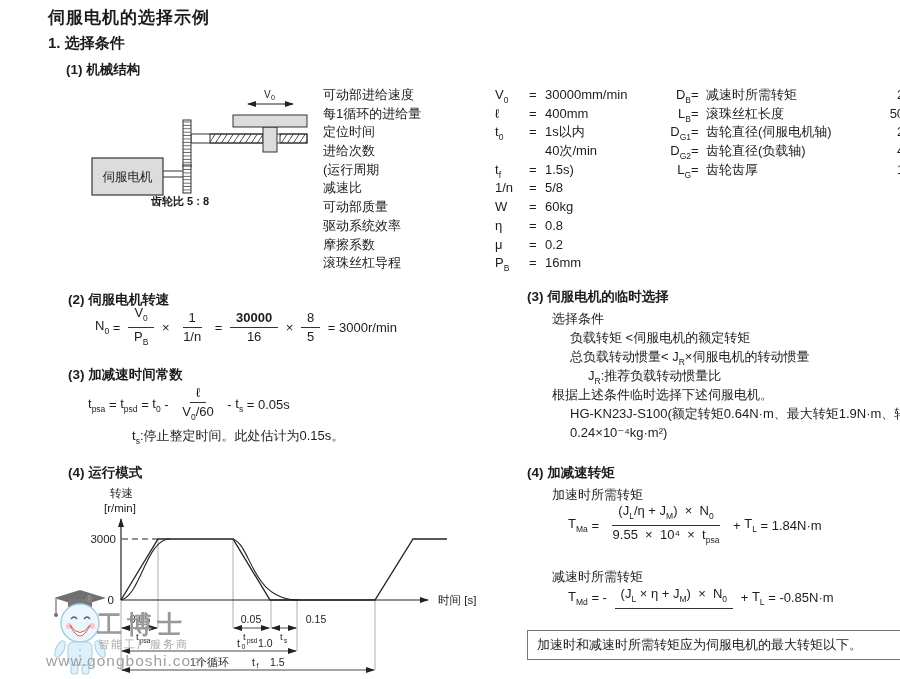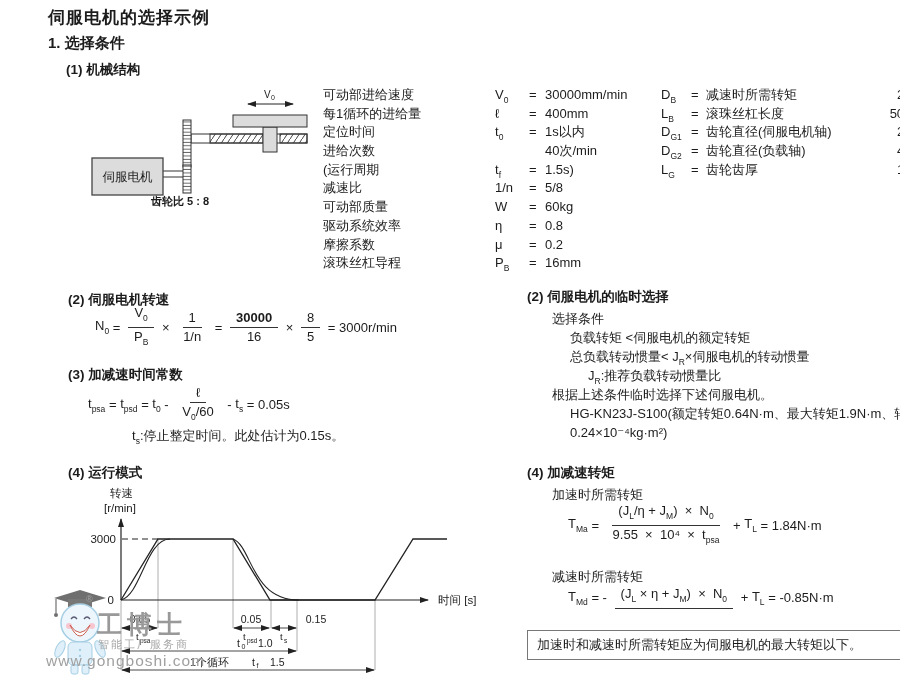--- a/index.html
+++ b/index.html
@@ -13,21 +13,21 @@
   sub{font-size:8.5px;}
   .formula{display:flex;align-items:center;font-size:13px;white-space:nowrap;}
   .frac{display:inline-flex;flex-direction:column;align-items:center;margin:0 4px;text-align:center;}
   .frac .num{padding:0 6px 2px;border-bottom:1.2px solid #333;line-height:14px;}
   .frac .den{padding:2px 6px 0;line-height:14px;}
   .p-row{display:flex;height:18.7px;line-height:18.7px;font-size:13px;white-space:nowrap;}
   .p-label{width:172px;}
   .p-var{width:34px;}
   .p-eq{width:16px;}
   .d-row{display:flex;height:18.7px;line-height:18.7px;font-size:13px;white-space:nowrap;}
-  .d-var{width:30px;}
+  .d-var{width:30px;text-align:right;}
   .d-eq{width:15px;}
   .d-label{flex:1;}
   .d-val{width:52px;text-align:right;}
   .note-box{border:1px solid #777;padding:5px 9px;font-size:13px;width:386px;background:#fff;}
   .wm{color:#a2a2a2;z-index:6;}
   .wm-brand{font-family:"DejaVu Serif","Liberation Serif",serif;font-weight:bold;
             font-size:25px;letter-spacing:5px;color:#999;}
   .wm-tag{font-size:11px;letter-spacing:2px;color:#a8a8a8;}
   .wm-url{font-size:15.5px;letter-spacing:1px;color:#a0a0a0;}
   svg text{font-family:"Liberation Sans","DejaVu Sans",sans-serif;fill:#1c1c1c;}
@@ -262,21 +262,21 @@
     <text x="244" y="163.5" font-size="6.5">s</text>
     <text x="197" y="168" font-size="10.5">t</text>
     <text x="201.5" y="170" font-size="7">0</text>
     <text x="218" y="168" font-size="10.5">1.0</text>
     <text x="150" y="187" font-size="11">1个循环</text>
     <text x="212" y="187" font-size="10.5">t</text>
     <text x="216.5" y="189" font-size="7">f</text>
     <text x="230" y="187" font-size="10.5">1.5</text>
   </svg>
 
-  <div class="abs h-sub" style="left:487px;top:288px">(2) 伺服电机的临时选择</div>
+  <div class="abs h-sub" style="left:487px;top:288px">(3) 伺服电机的临时选择</div>
   <div class="abs tline" style="left:512px;top:310px">选择条件</div>
   <div class="abs tline" style="left:530px;top:329px">负载转矩 &lt;伺服电机的额定转矩</div>
   <div class="abs tline" style="left:530px;top:348px"><span style="white-space: pre;">总负载转动惯量&lt; </span><span style="white-space: pre;">J<sub>R</sub></span><span style="white-space: pre;">×伺服电机的转动惯量</span></div>
   <div class="abs tline" style="left:512px;top:386px">根据上述条件临时选择下述伺服电机。</div>
   <div class="abs tline" style="left:548px;top:367px"><span style="white-space: pre;">J<sub>R</sub></span><span style="white-space: pre;">:推荐负载转动惯量比</span></div>
   <div class="abs tline" style="left:530px;top:405px">HG-KN23J-S100(额定转矩0.64N·m、最大转矩1.9N·m、转动惯量</div>
   <div class="abs tline" style="left:530px;top:425px">0.24×10⁻⁴kg·m²)</div>
 
   <div class="abs h-sub" style="left:487px;top:464px">(4) 加减速转矩</div>
   <div class="abs tline" style="left:512px;top:486px">加速时所需转矩</div>

